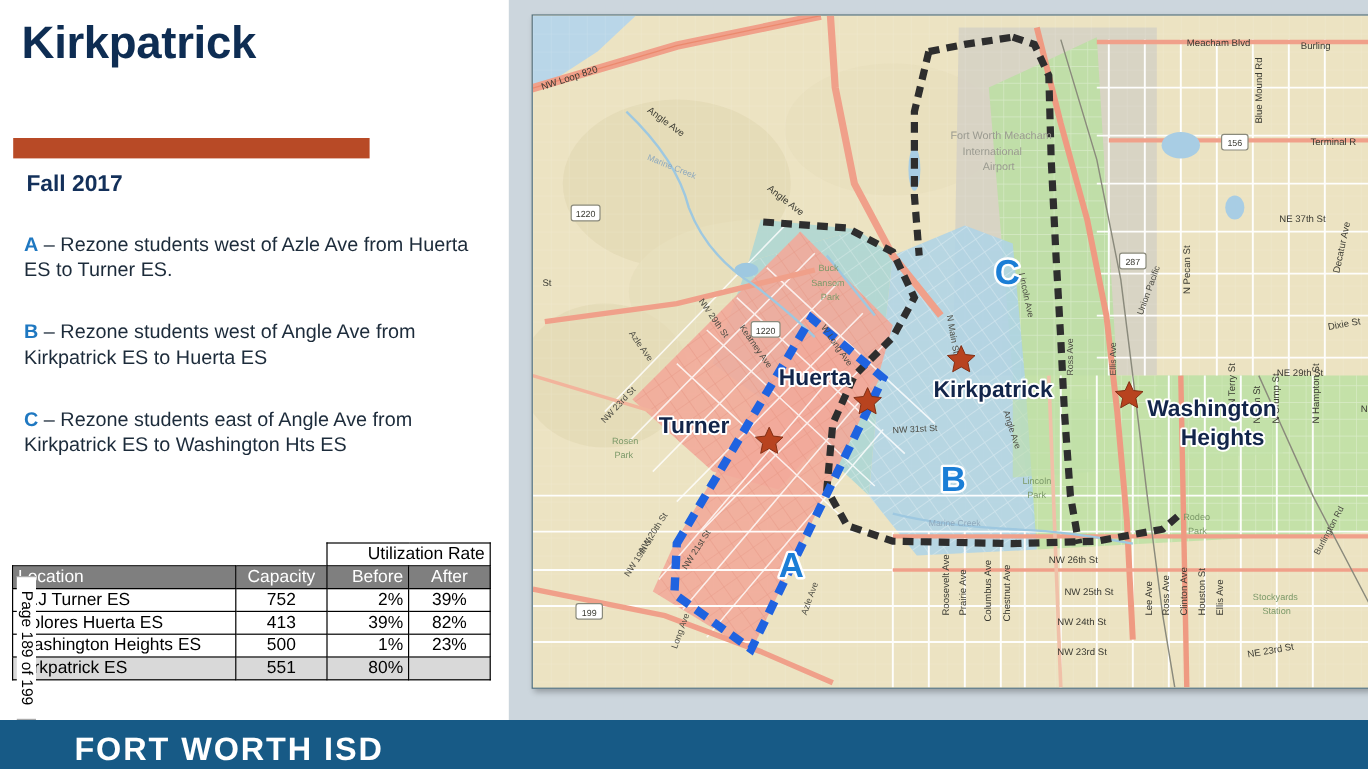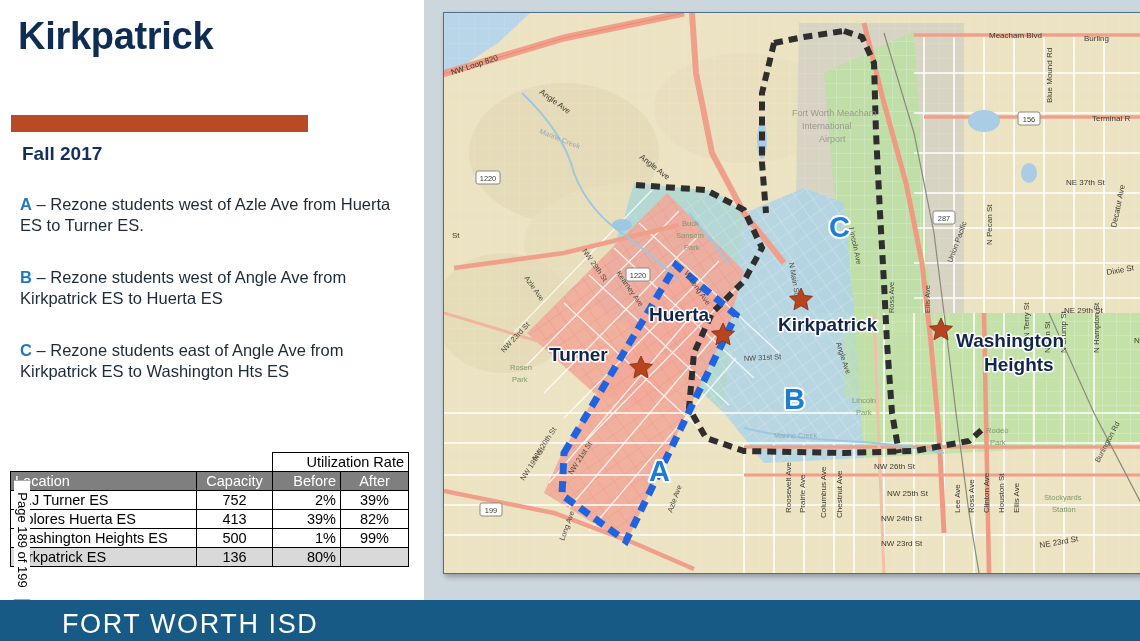--- a/index.html
+++ b/index.html
@@ -79,21 +79,21 @@
     z-index:40;
   }
 
   
   #footer-bar{
     position:absolute;left:0;top:600px;width:1140px;height:41px;
     background:#175a86;
   }
   #footer-text{
     position:absolute;left:62px;top:609px;
-    font-size:27px;font-weight:normal;color:#ffffff;
+    font-size:27px;font-weight:bold;color:#ffffff;
     letter-spacing:1.6px;
   }
 
   
   #map-panel{
     position:absolute;left:424px;top:0;width:716px;height:600px;
     background:#ccd6dd;
   }
   #map-frame{
     position:absolute;left:19px;top:12px;width:697px;height:560px;
@@ -167,25 +167,25 @@
       <tr>
         <td class="c-loc">Dolores Huerta ES</td>
         <td class="c-cap">413</td>
         <td class="c-bef">39%</td>
         <td class="c-aft">82%</td>
       </tr>
       <tr>
         <td class="c-loc">Washington Heights ES</td>
         <td class="c-cap">500</td>
         <td class="c-bef">1%</td>
-        <td class="c-aft">99%</td>
+        <td class="c-aft">23%</td>
       </tr>
       <tr class="shaded">
         <td class="c-loc">Kirkpatrick ES</td>
-        <td class="c-cap">136</td>
+        <td class="c-cap">551</td>
         <td class="c-bef">80%</td>
         <td class="c-aft"></td>
       </tr>
     </tbody>
   </table>
 
   <div id="page-number">Page 189 of 199</div>
 </div>
 
 <div id="map-panel">

